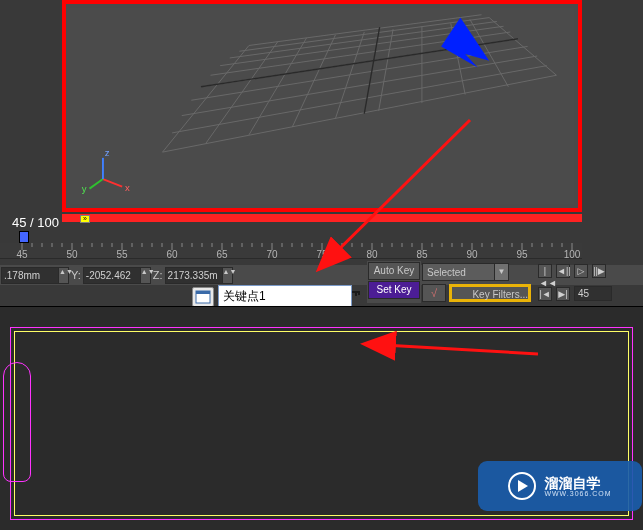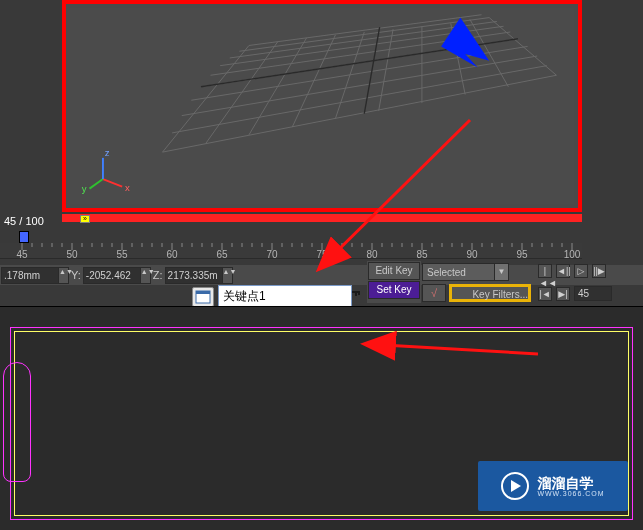--- a/index.html
+++ b/index.html
@@ -10,21 +10,21 @@
 .viewport-inner{position:absolute;left:4px;top:4px;right:4px;bottom:4px;background:#4b4b4b}
 .grid-svg{position:absolute;left:0;top:0;width:100%;height:100%}
 
 
 .redstrip{position:absolute;left:62px;top:214px;width:520px;height:8px;background:#ff2222}
 
 
 .slider-run{position:absolute;left:80px;top:215px;width:10px;height:8px;background:#ffff00;border:1px solid #808080;color:#000;text-align:center;font-size:7px;line-height:6px}
 
 
-.framecount{position:absolute;left:4px;top:215px;height:10px;font-size:11px;color:#fff}
+.framecount{position:absolute;left:12px;top:215px;height:10px;font-size:13px;color:#fff}
 
 
 .keymarker{position:absolute;left:19px;top:231px;width:10px;height:12px;background:#4466ff;border:1px solid #000}
 
 
 .ruler{position:absolute;left:0;top:243px;width:582px;height:16px;background:#3a3a3a;border-bottom:1px solid #2a2a2a}
 .ruler svg{display:block}
 .tick-label{font-size:10px;fill:#b5b5b5}
 
 
@@ -66,21 +66,21 @@
 
 .ctx{position:absolute;left:222px;top:307px;width:140px;background:#f4f4f4;border:1px solid #9a9a9a;box-shadow:2px 2px 4px rgba(0,0,0,.4);padding:3px}
 .ctx .mi{padding:4px 24px;color:#000;font-size:12px}
 .ctx .sep{height:1px;background:#c8c8c8;margin:3px 2px}
 .ctx .mi.hl{background:#fff;border:2px solid #ff1111;padding:2px 22px}
 
 
 .arrow-svg{position:absolute;left:0;top:0;width:643px;height:530px;pointer-events:none}
 
 
-.wm{position:absolute;left:478px;top:461px;width:150px;height:50px;background:rgba(26,92,170,.92);display:flex;align-items:center;justify-content:center;gap:8px;border-radius:2px}
+.wm{position:absolute;left:478px;top:461px;width:164px;height:50px;background:rgba(26,92,170,.92);display:flex;align-items:center;justify-content:center;gap:8px;border-radius:9px}
 .wm-icon{width:28px;height:28px;border:2px solid #fff;border-radius:50%;position:relative}
 .wm-icon:before{content:"";position:absolute;left:8px;top:6px;border-left:10px solid #fff;border-top:6px solid transparent;border-bottom:6px solid transparent}
 .wm-txt{color:#fff;font-size:14px;font-weight:bold;line-height:14px}
 .wm-sub{color:#cfe0f4;font-size:7px;letter-spacing:1px}
 
 
 .smallbtn{position:absolute;left:192px;top:287px;width:22px;height:20px;background:#e8e8e8;border:1px solid #888;border-radius:2px}
 .smallbtn svg{display:block;margin:2px auto}
 </style>
 </head>
@@ -230,21 +230,21 @@
 </div>
 
 <svg class="keyicon" viewBox="0 0 22 14">
   <circle cx="5" cy="7" r="4" fill="none" stroke="#1a1a1a" stroke-width="2"></circle>
   <rect x="8" y="6" width="12" height="2" fill="#1a1a1a"></rect>
   <rect x="16" y="6" width="2" height="5" fill="#1a1a1a"></rect>
   <rect x="19" y="6" width="2" height="4" fill="#1a1a1a"></rect>
 </svg>
 
 <div class="anim-box">
-  <div class="akey autokey">Edit Key</div>
+  <div class="akey autokey">Auto Key</div>
   <div class="akey setkey">Set Key</div>
 </div>
 
 <div class="selected-dd">
   <span>Selected</span>
   <div class="dd-btn">▼</div>
 </div>
 
 <div class="curve-btn">√</div>
 <div class="keyfilters">Key Filters...</div>

